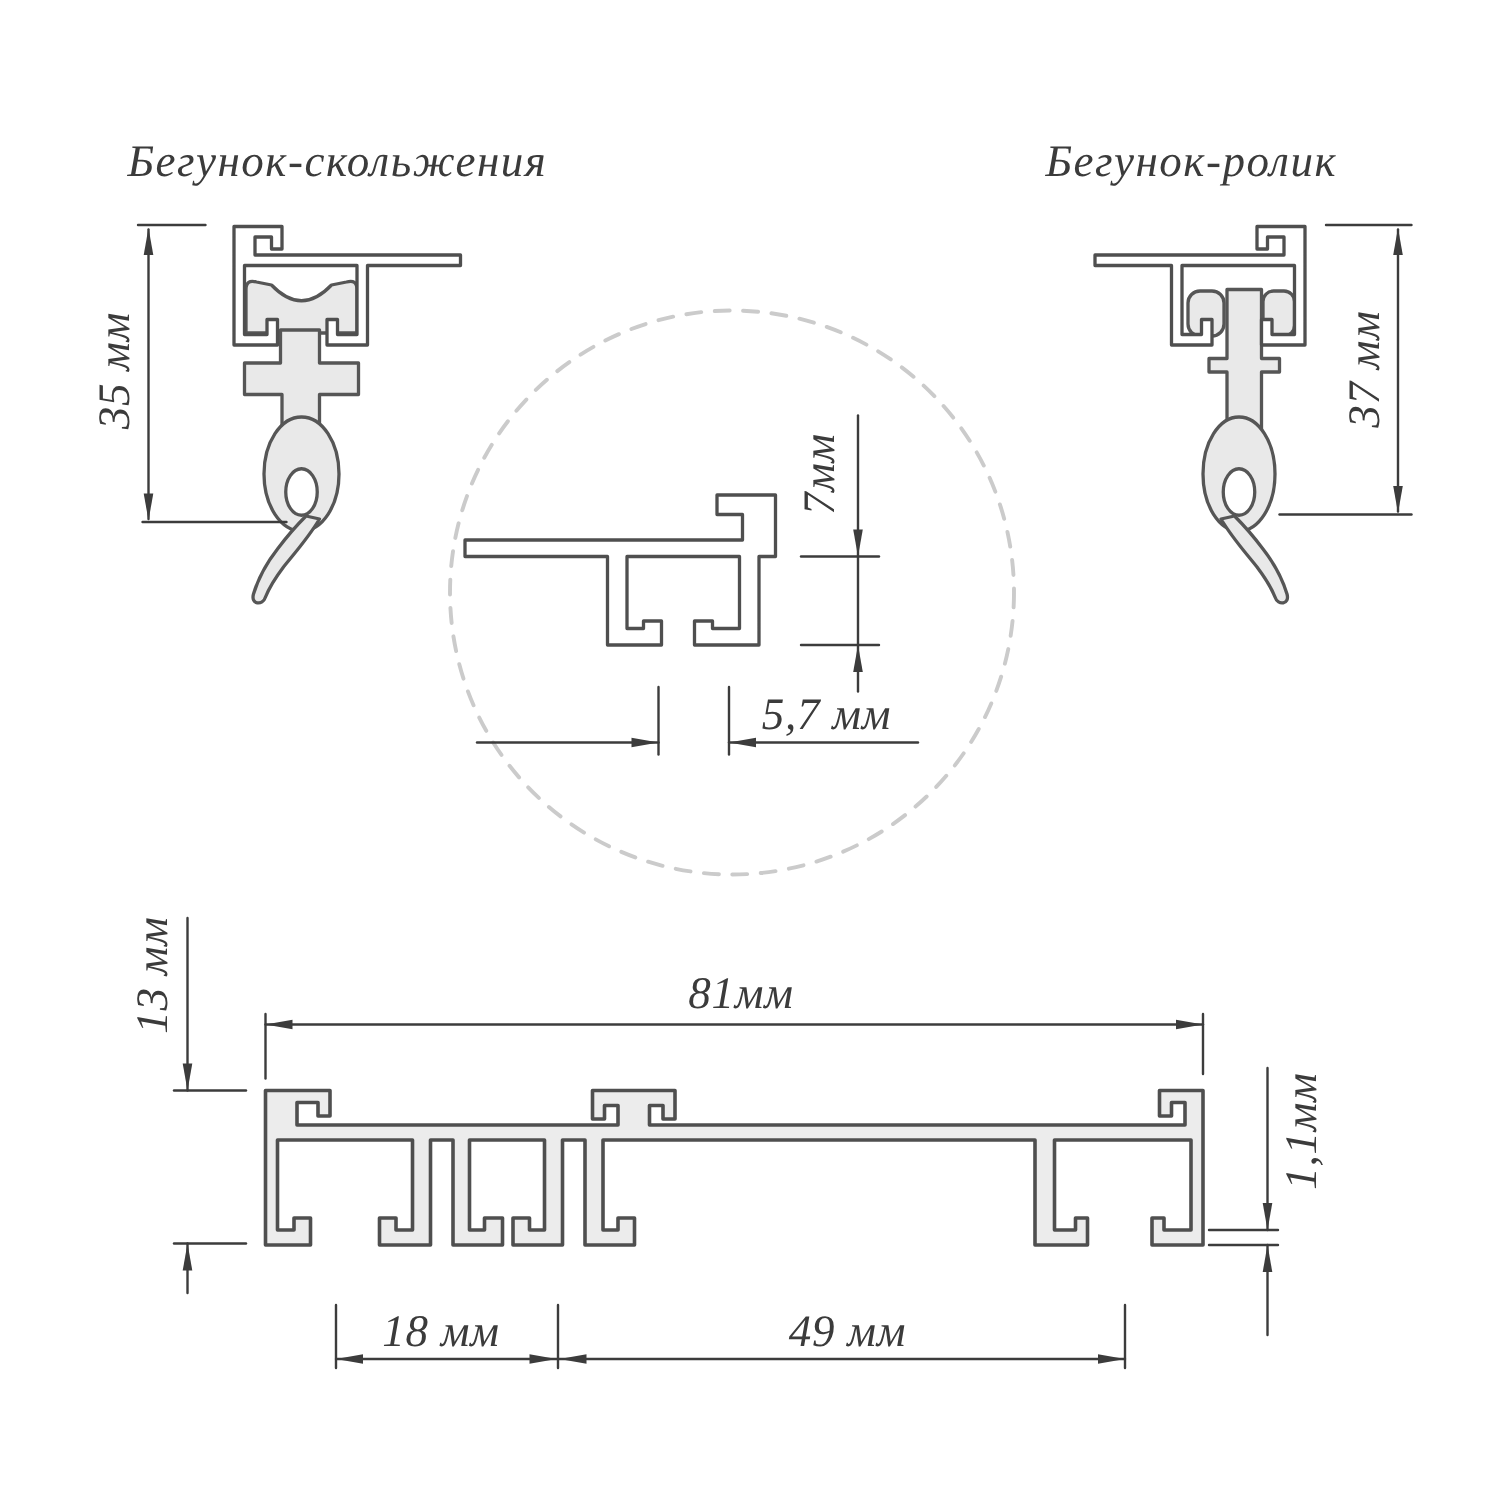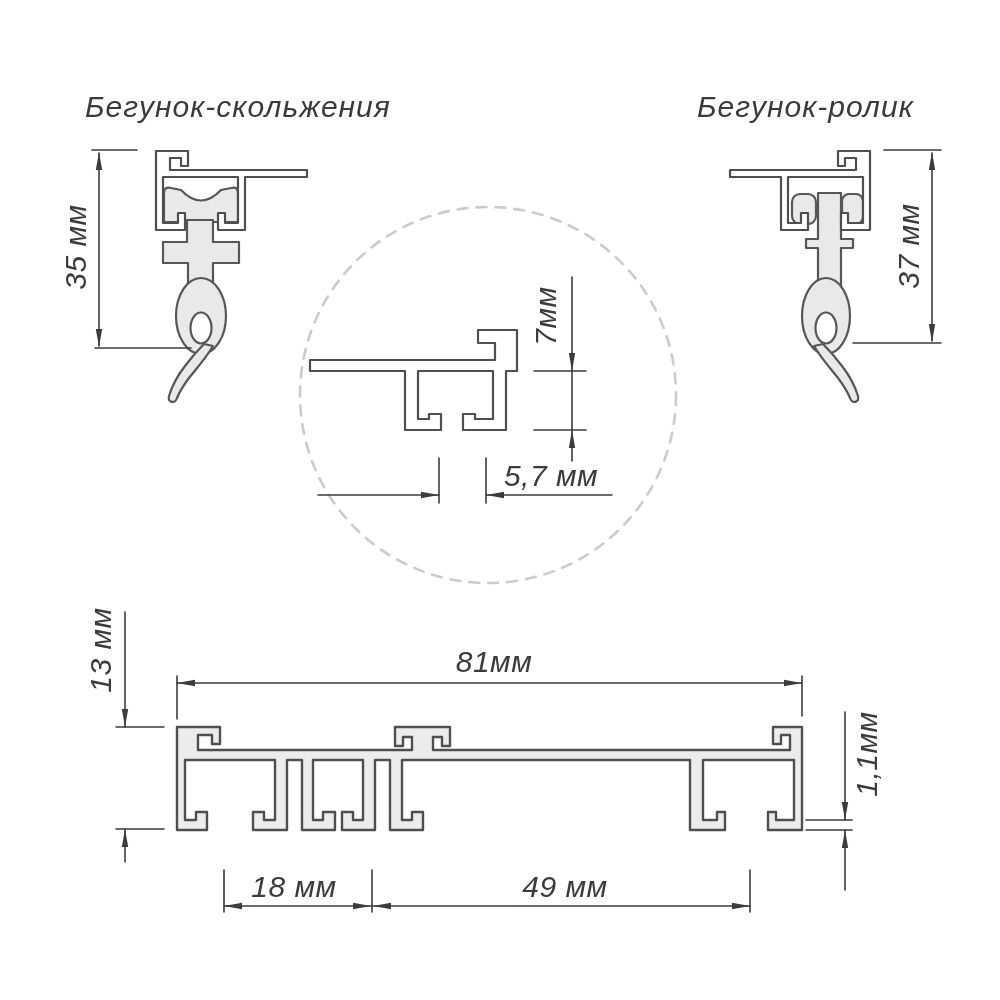--- a/index.html
+++ b/index.html
@@ -1,17 +1,17 @@
 <!DOCTYPE html>
 <html><head>
 <meta charset="utf-8">
 <style>
   html,body{margin:0;padding:0;background:#ffffff;}
   .stage{position:relative;width:1000px;height:1000px;background:#fff;overflow:hidden;
-         font-family:Liberation Sans, sans-serif;}
+         font-family:Liberation Serif, serif;}
   svg{display:block;}
   .outline{fill:#ffffff;stroke:#4f4f4f;stroke-width:2.2;stroke-linejoin:round;stroke-linecap:round;}
   .solid{fill:#ececec;stroke:#4f4f4f;stroke-width:2.4;stroke-linejoin:round;stroke-linecap:round;}
   .grey{fill:#e9e9e9;stroke:#565656;stroke-width:2.2;stroke-linejoin:round;stroke-linecap:round;}
   .dimline{fill:none;stroke:#3c3c3c;stroke-width:1.6;stroke-linecap:round;}
   .arrow{fill:#3c3c3c;stroke:none;}
   .dashcircle{fill:none;stroke:#cbcbcb;stroke-width:2.6;stroke-dasharray:10 9;stroke-linecap:round;}
   text{fill:#3b3b3b;font-style:italic;}
   .title-text{font-size:30px;letter-spacing:1px;}
   .dim-text{font-size:30px;letter-spacing:0.5px;}

